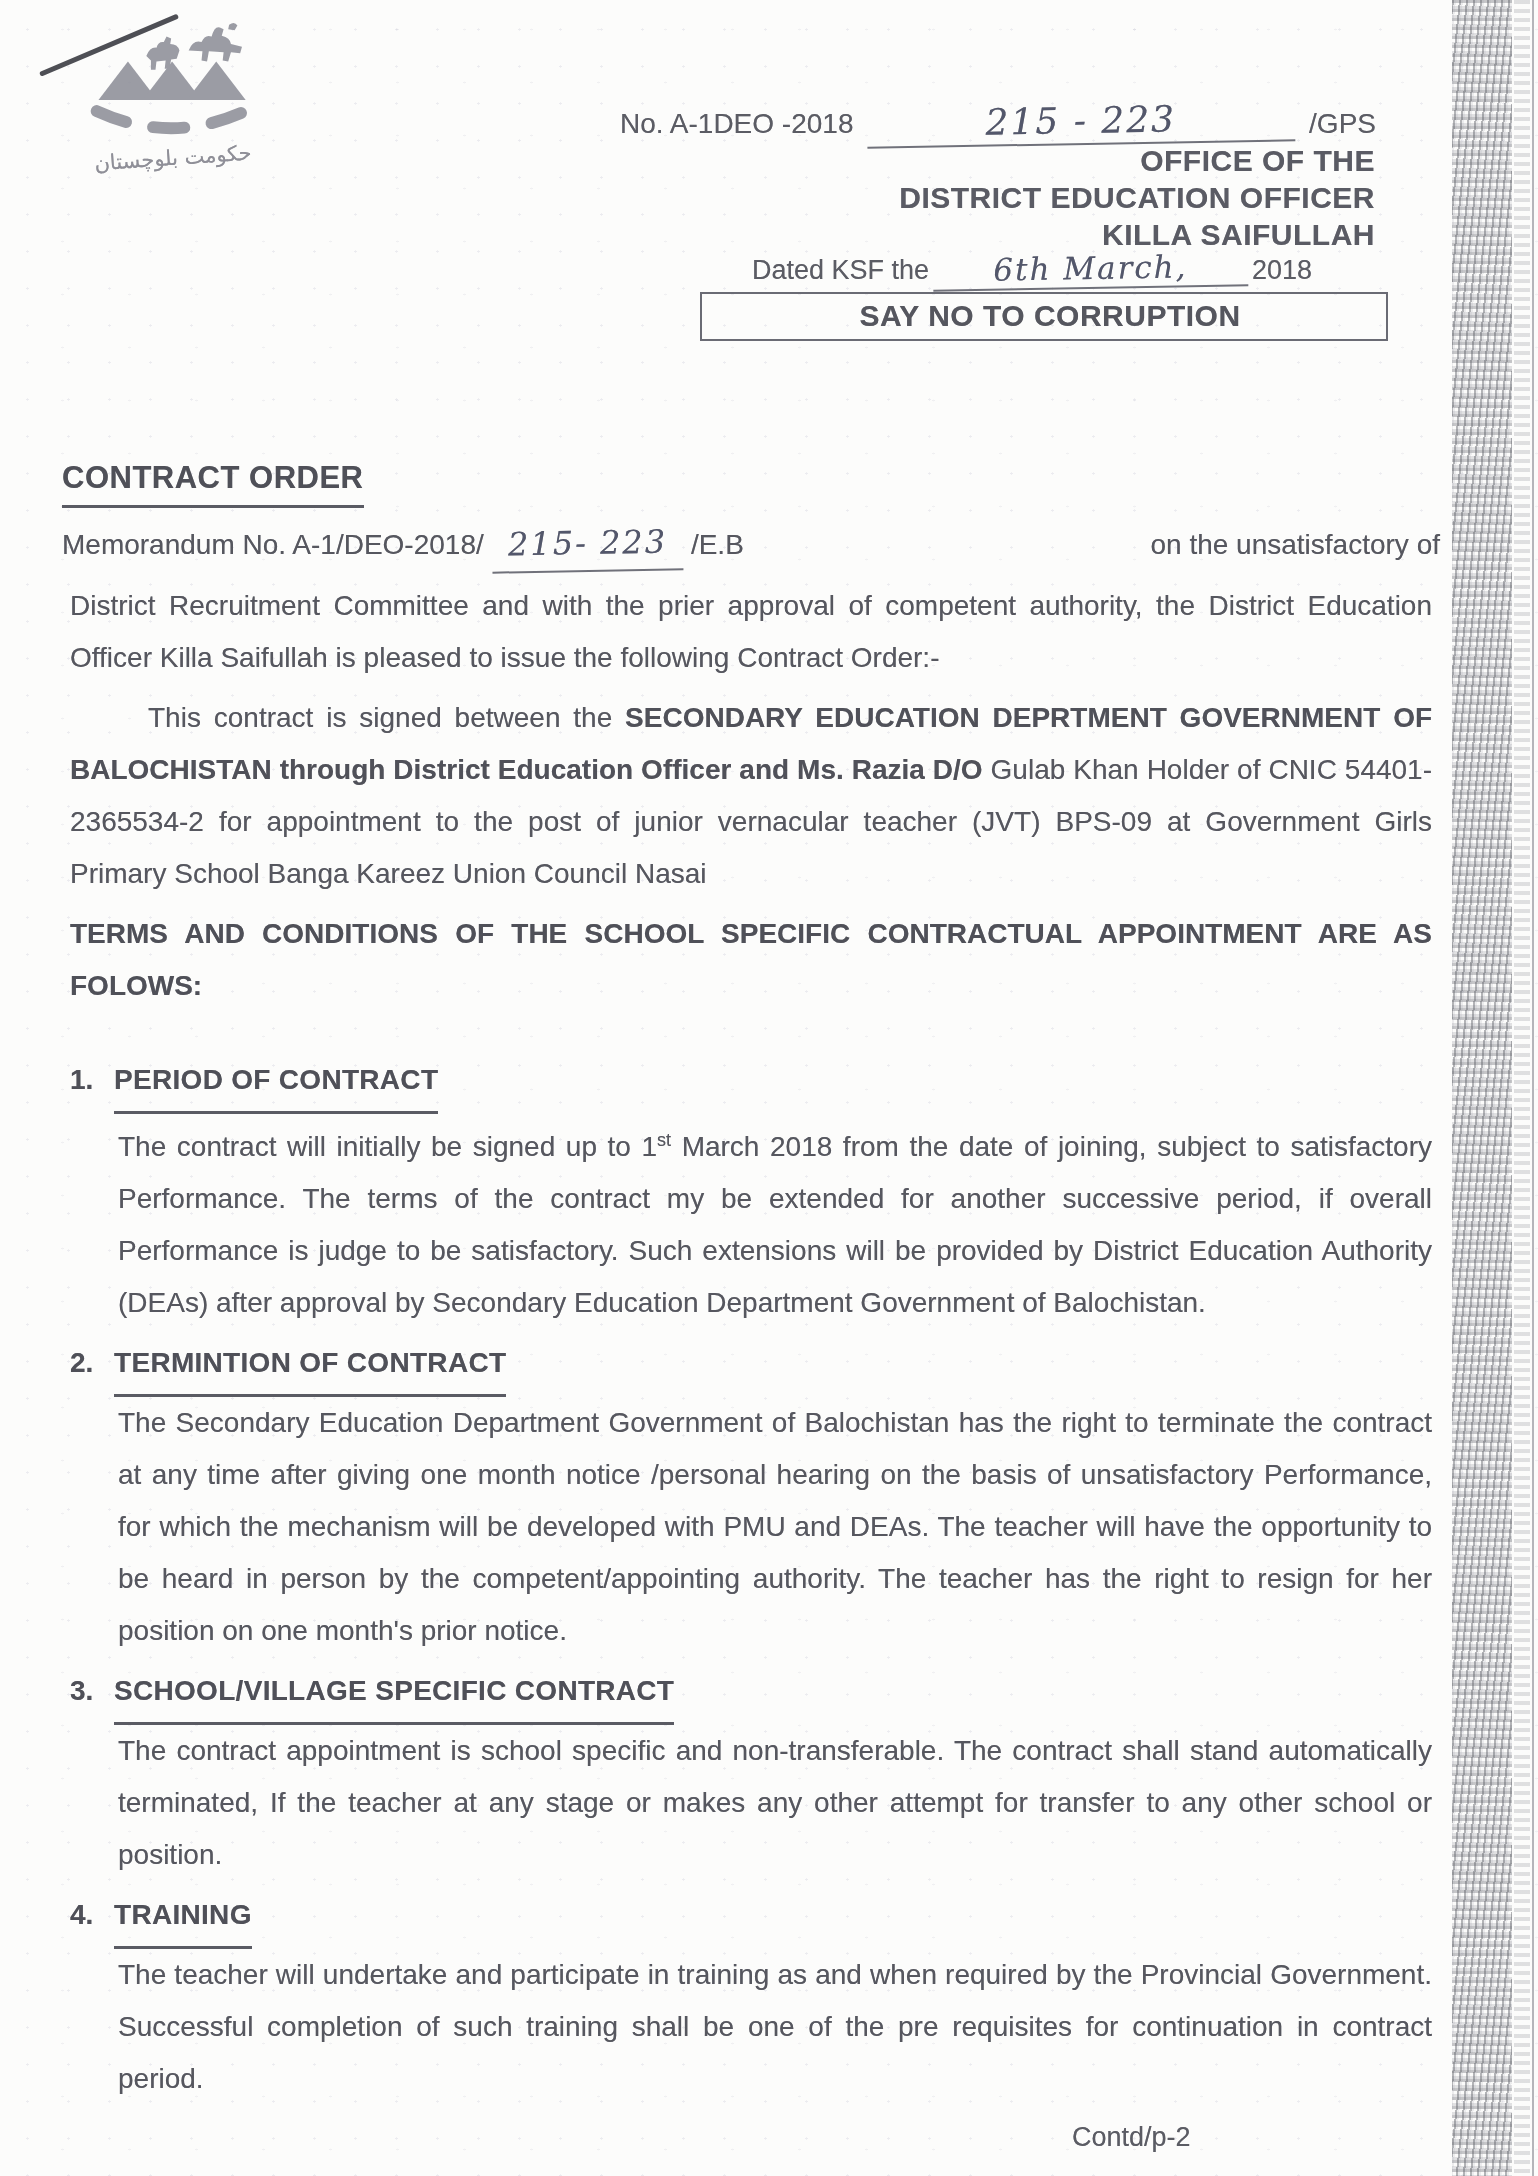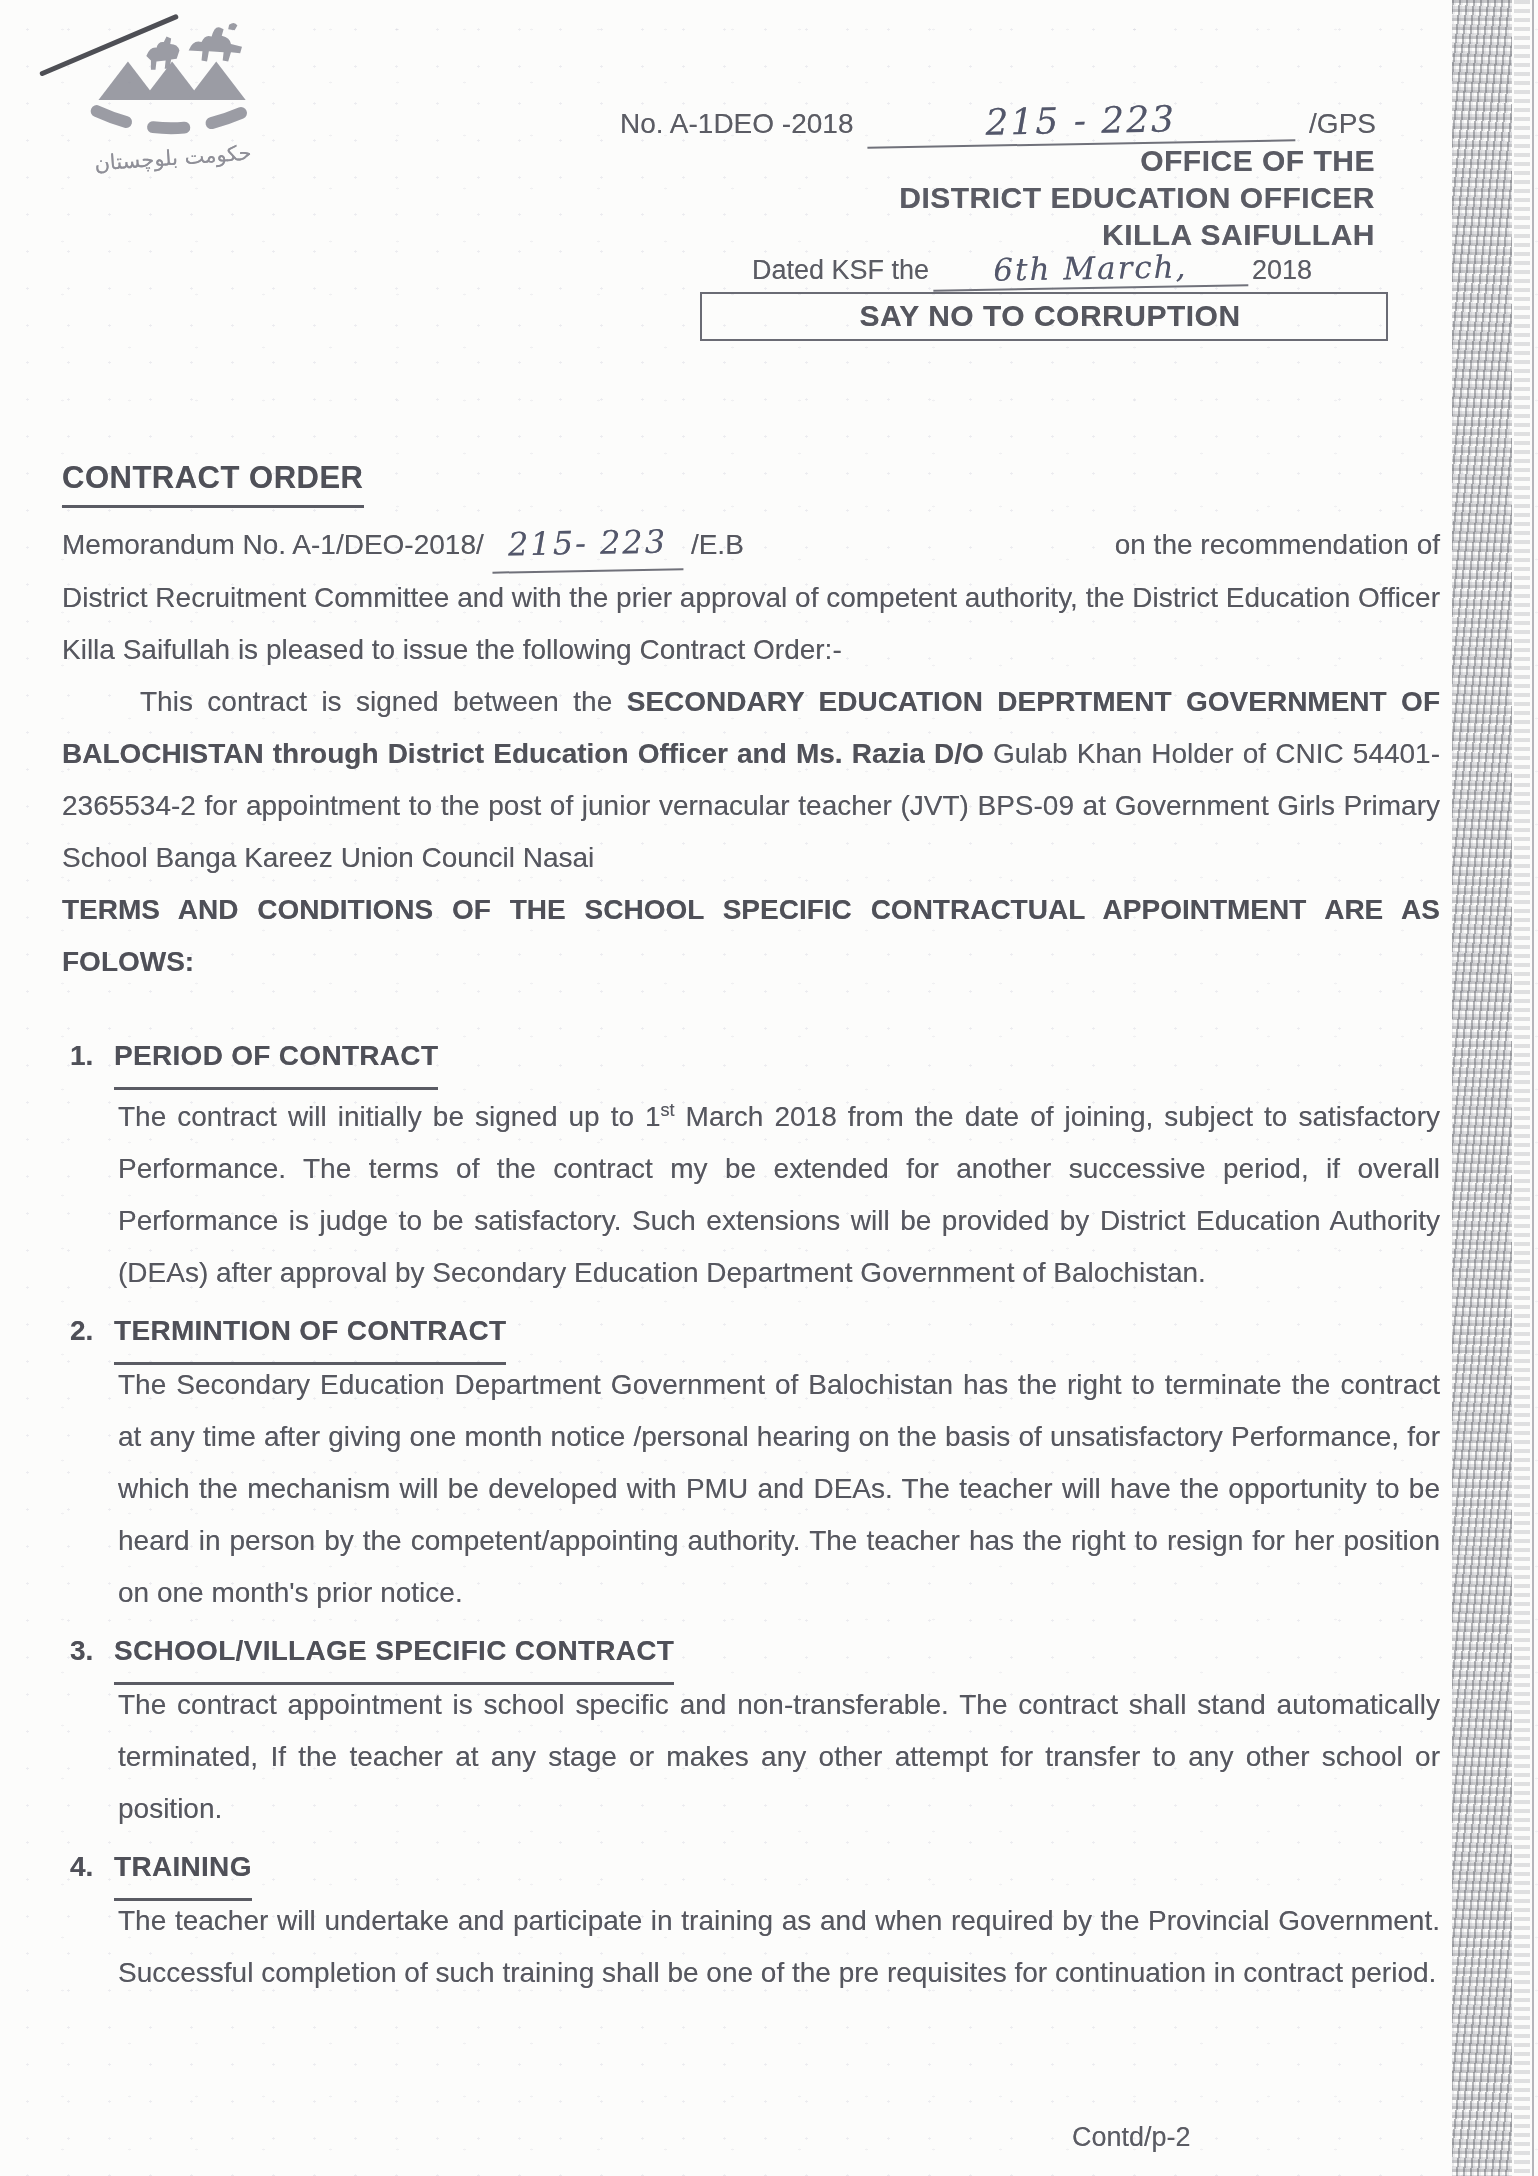--- a/index.html
+++ b/index.html
@@ -88,21 +88,21 @@
     display:inline-block;font-weight:bold;font-size:31px;color:#4f5058;
     border-bottom:3px solid #5a5b63;padding-bottom:1px;letter-spacing:.5px;
     margin-bottom:9px;
   }
   .memo-first{display:flex;justify-content:space-between;align-items:baseline;}
   .memo-first .left{white-space:nowrap;display:flex;align-items:baseline;}
   .memo-first .handwritten{
     font-size:32px;border-bottom:2px solid #70717a;
     margin:0 8px;padding:0 16px 1px 16px;transform:rotate(-1deg);
   }
-  p{margin:0;}
+  p{margin:8px;}
   .bold{font-weight:bold;color:#505159;}
   .indent{text-indent:78px;}
   .terms-heading{font-weight:bold;color:#4f5058;text-align:justify;}
   .sections{margin-top:42px;}
   .section{margin-top:6px;}
   .sec-head{margin-bottom:2px;}
   .sec-num{display:inline-block;width:52px;font-weight:bold;color:#4f5058;padding-left:8px;box-sizing:border-box;}
   .sec-title{
     font-weight:bold;color:#4f5058;letter-spacing:.3px;
     border-bottom:3px solid #5a5b63;padding-bottom:16px;
@@ -166,21 +166,21 @@
   <div class="body-text">
 
     <div class="doc-title">CONTRACT ORDER</div>
 
     <div class="memo-first">
       <span class="left">
         <span>Memorandum No. A-1/DEO-2018/</span>
         <span class="handwritten">215- 223</span>
         <span>/E.B</span>
       </span>
-      <span>on the recommendation of</span>
+      <span>on the unsatisfactory of</span>
     </div>
 
     <p>District Recruitment Committee and with the prier approval of competent authority, the District Education Officer Killa Saifullah is pleased to issue the following Contract Order:-</p>
 
     <p class="indent"><span>This contract is signed between the </span><span class="bold">SECONDARY EDUCATION DEPRTMENT GOVERNMENT OF BALOCHISTAN through District Education Officer and Ms. Razia D/O </span><span>Gulab Khan Holder of CNIC 54401-2365534-2 for appointment to the post of junior vernacular teacher (JVT) BPS-09 at Government Girls Primary School Banga Kareez Union Council Nasai</span></p>
 
     <p class="terms-heading">TERMS AND CONDITIONS OF THE SCHOOL SPECIFIC CONTRACTUAL APPOINTMENT ARE AS FOLOWS:</p>
 
     <div class="sections">
 

